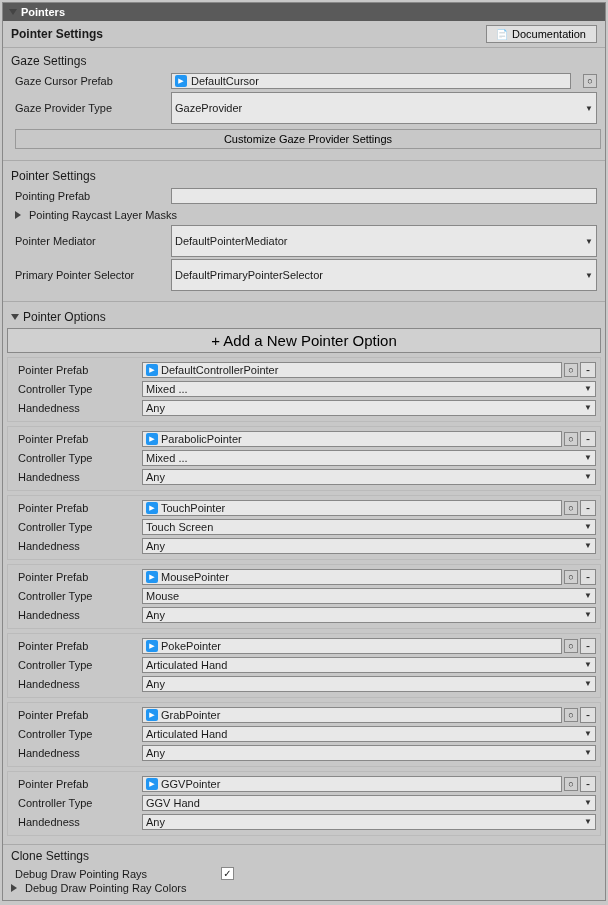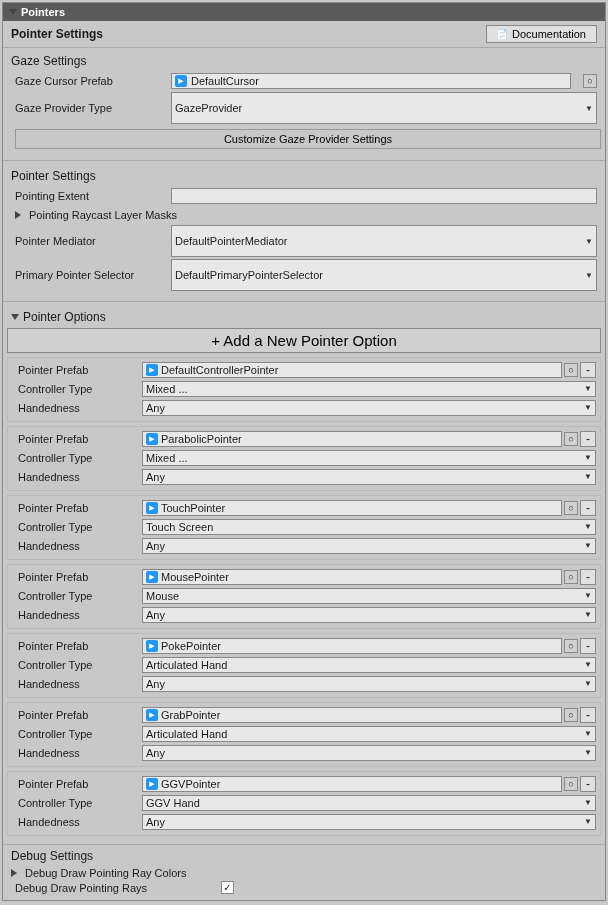--- a/index.html
+++ b/index.html
@@ -338,21 +338,21 @@
 
       <button class="gaze-bar" style="width:100%;">Customize Gaze Provider Settings</button>
     </div>
 
     <div class="divider"></div>
 
     <div class="section">
       <div class="section-title">Pointer Settings</div>
 
       <div class="field-row">
-        <span class="field-label">Pointing Extent</span>
+        <span class="field-label">Pointing Prefab</span>
         <div class="field-value">
           <input class="input-text" type="text" style="flex: 1 1 0%;">
         </div>
       </div>
 
       <div class="section-row-title">
         <span class="tri-right"></span>
         <span class="field-label" style="width:auto;">Pointing Raycast Layer Masks</span>
       </div>
 
@@ -613,27 +613,27 @@
             <div class="controller-select">
               <span>Any</span>
               <span class="select-arrow">▼</span>
             </div>
           </div>
         </div>
       </div>
     </div>
 
     <div class="debug-section">
-      <div class="section-title">Debug Settings</div>
+      <div class="section-title">Clone Settings</div>
+
+      <div class="checkbox-row">
+        <span class="checkbox-label">Debug Draw Pointing Rays</span>
+        <div class="checkbox checked"></div>
+      </div>
 
       <div class="checkbox-row">
         <span class="tri-right" style="margin-right:4px;"></span>
         <span class="checkbox-label" style="width:auto;">Debug Draw Pointing Ray Colors</span>
       </div>
-
-      <div class="checkbox-row">
-        <span class="checkbox-label">Debug Draw Pointing Rays</span>
-        <div class="checkbox checked"></div>
-      </div>
     </div>
 
   </div>
 </div>
 
 </body></html>

